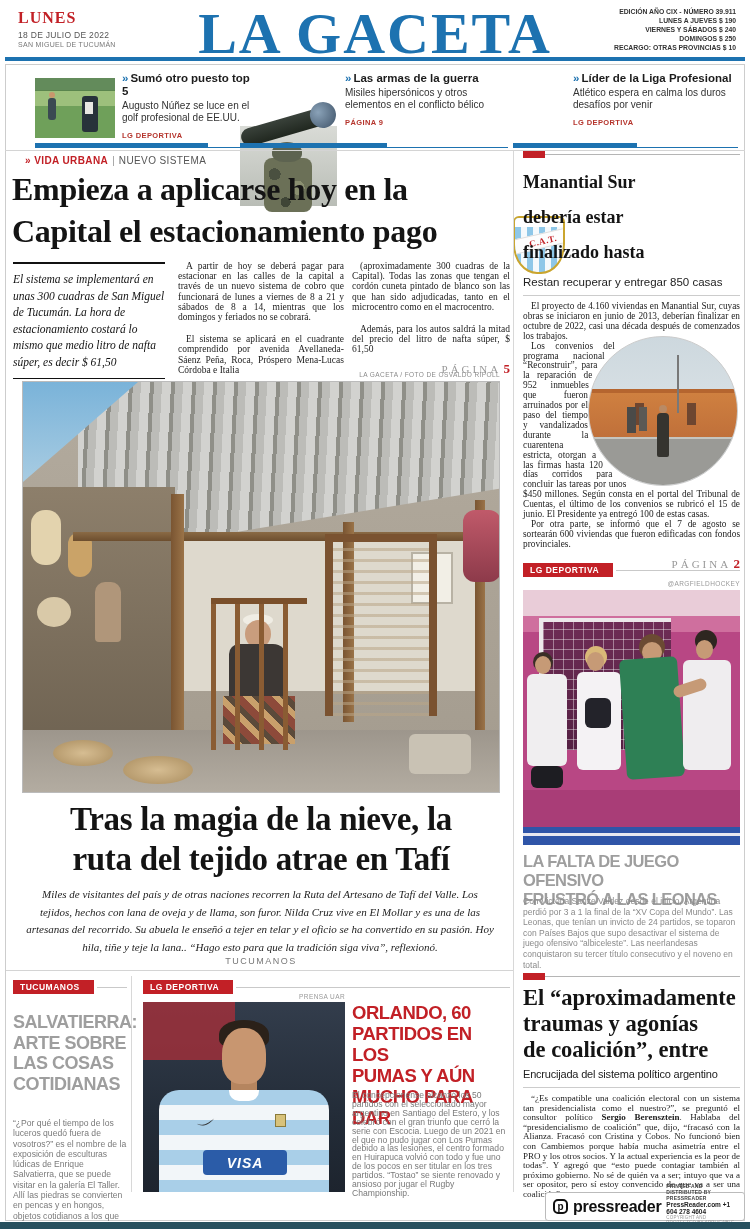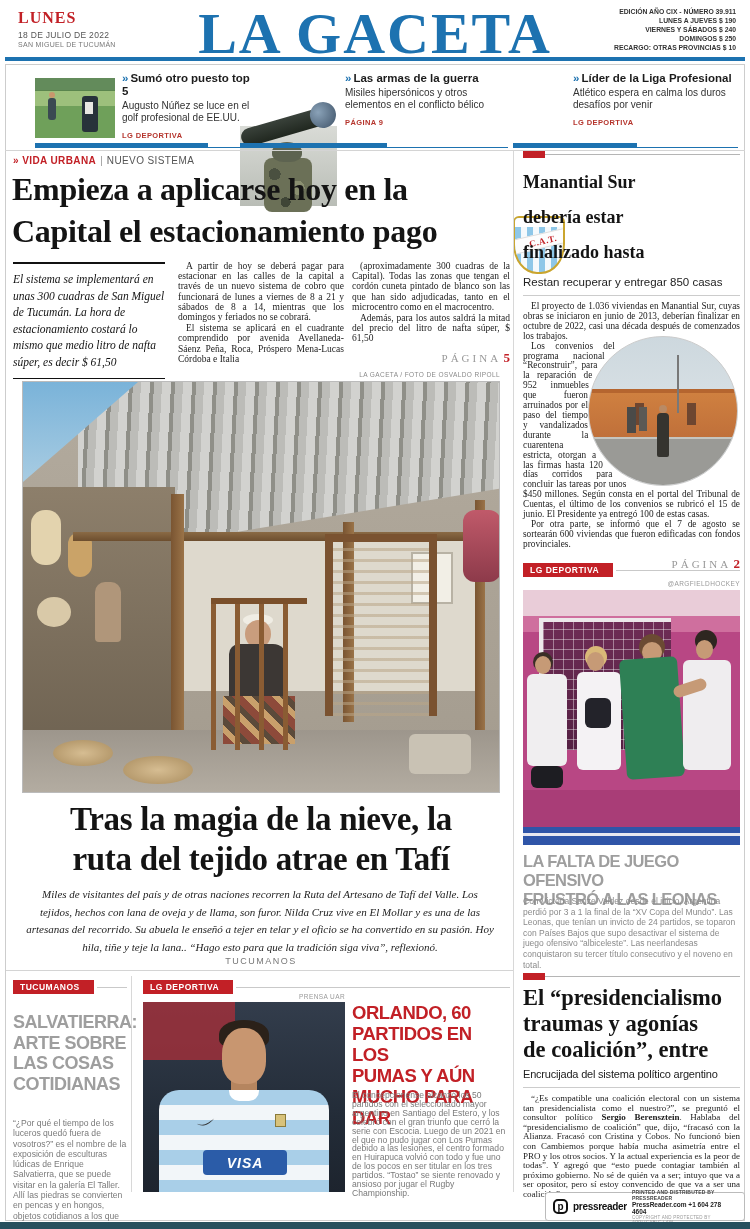--- a/index.html
+++ b/index.html
@@ -55,31 +55,31 @@
                             radial-gradient(circle at 45% 82%,#3f4536 0 5px,transparent 5px)}
   .cat-shield{position:relative;width:52px;height:58px;border:2px solid #caa52e;
               border-radius:6px 6px 24px 24px/6px 6px 30px 30px;overflow:hidden;
               background:repeating-linear-gradient(90deg,#8ec7e8 0 6px,#f4f9fc 6px 12px)}
   .cat-top{position:absolute;top:0;left:0;right:0;height:9px;background:#fff}
   .cat-band{position:absolute;left:-7px;top:15px;width:70px;height:15px;background:#fdfdfd;
             border:1px solid #ddd;transform:rotate(-13deg);display:flex;align-items:center;justify-content:center}
   .cat-band span{font-family:"Liberation Serif",serif;font-weight:bold;font-size:9px;color:#c22026;letter-spacing:.5px}
 
   
-  .kicker{left:13px;top:155px;font-size:10px}
+  .kicker{left:25px;top:155px;font-size:10px}
   .kicker .sec{color:#c22026;font-weight:bold;letter-spacing:.4px}
   .kicker .sep{color:#999;margin:0 4px}
   .kicker .det{color:#555;letter-spacing:.4px}
   .h1{left:12px;top:168px;width:505px;font-weight:bold;font-size:32px;line-height:42px;
       letter-spacing:-.3px;color:#141414}
   .lede{left:13px;top:262px;width:152px;border-top:2px solid #111;border-bottom:1px solid #111;
         padding:7px 0 8px;font-style:italic;font-size:11.5px;line-height:16.5px;color:#111}
   .bodycol{font-size:9.5px;line-height:10.2px;text-align:justify;color:#1c1c1c}
   .bodycol p{text-indent:8px}
-  .bodycol p + p{margin-top:1px}
+  .bodycol p + p{margin-top:12px}
   .col2{left:178px;top:261px;width:166px}
   .col3{left:352px;top:261px;width:158px}
   .pagina{text-align:right;margin-top:9px}
   .pagina .lbl{font-family:"Liberation Serif",serif;font-size:11px;color:#999;letter-spacing:3px}
   .pagina .num{font-size:13px;font-weight:bold;color:#c22026}
 
   
   .photo-credit{font-size:6.5px;color:#8a8a8a;letter-spacing:.4px;text-align:right}
   .mp{left:22px;top:381px;width:478px;height:412px;border:1px solid #bbb;overflow:hidden;
       background:linear-gradient(#b3ab9e,#a39b8e)}
@@ -198,21 +198,21 @@
   .coal-body{font-family:"Liberation Serif",serif;font-size:9px;line-height:9.6px;text-align:justify;
              color:#1c1c1c;margin-top:6px}
   .coal-body .first{text-indent:8px}
   .coal-body b{font-weight:bold}
 
   
   .press{left:545px;top:1192px;width:200px;height:29px;background:#fff;border:1px solid #bbb;border-radius:3px;
          display:flex;align-items:center;gap:5px;padding:0 7px;position:absolute}
   .pr-logo{width:15px;height:15px;border:2px solid #101010;border-radius:5px;display:flex;
            align-items:center;justify-content:center;font-weight:bold;font-size:10px;color:#101010;flex:none}
-  .pr-brand{font-weight:bold;font-size:10px;color:#101010;letter-spacing:-.3px}
+  .pr-brand{font-weight:bold;font-size:16px;color:#101010;letter-spacing:-.3px}
   .pr-lines{margin-left:auto;text-align:left}
   .pr-l1{font-size:5px;font-weight:bold;color:#444;letter-spacing:.2px}
   .pr-l2{font-size:6.5px;font-weight:bold;color:#222}
   .pr-l3{font-size:4.5px;color:#999;letter-spacing:.2px}
   .bottom-bar{position:absolute;left:0;right:0;bottom:0;height:7px;background:#27505e}
 </style>
 </head>
 <body>
 
 <div class="page">
@@ -317,21 +317,21 @@
           <div class="mc-door" style="left:46px;top:66px"></div>
           <div class="mc-door" style="left:98px;top:66px"></div>
           <div class="mc-street"></div>
           <div class="mc-pole"></div>
           <div class="mc-fig" style="left:38px;top:70px;width:9px;height:26px"></div>
           <div class="mc-fig" style="left:50px;top:70px;width:8px;height:24px;background:#5a5955"></div>
           <div class="mc-phead"></div>
           <div class="mc-person"></div>
         </div>
       </div>
-      <p>El proyecto de 1.036 viviendas en Manantial Sur, cuyas obras se iniciaron en junio de 2013, deberían finalizar en octubre de 2022, casi una década después de comenzados los trabajos.</p>
+      <p>El proyecto de 4.160 viviendas en Manantial Sur, cuyas obras se iniciaron en junio de 2013, deberían finalizar en octubre de 2022, casi una década después de comenzados los trabajos.</p>
       <p>Los convenios del programa nacional “Reconstruir”, para la reparación de 952 inmuebles que fueron arruinados por el paso del tiempo y vandalizados durante la cuarentena estricta, otorgan a las firmas hasta 120 días corridos para concluir las tareas por unos $450 millones. Según consta en el portal del Tribunal de Cuentas, el último de los convenios se rubricó el 15 de junio. El Presidente ya entregó 100 de estas casas.</p>
       <p>Por otra parte, se informó que el 7 de agosto se sortearán 600 viviendas que fueron edificadas con fondos provinciales.</p>
       <div class="pagina"><span class="lbl">PÁGINA</span> <span class="num">2</span></div>
     </div>
   </div>
 
   <div class="abs photo-credit" style="left:22px;top:371px;width:478px">LA GACETA / FOTO DE OSVALDO RIPOLL</div>
   <div class="abs mp">
     <div class="mp-roof"></div>
     <div class="mp-sky"></div>
@@ -432,21 +432,21 @@
     <div>ORLANDO, 60</div>
     <div>PARTIDOS EN LOS</div>
     <div>PUMAS Y AÚN</div>
     <div>MUCHO PARA DAR</div>
   </div>
   <div class="abs orl-body">El concepcionense alcanzó los 50 partidos con el seleccionado mayor argentino en Santiago del Estero, y los celebró con el gran triunfo que cerró la serie con Escocia. Luego de un 2021 en el que no pudo jugar con Los Pumas debido a las lesiones, el centro formado en Huirapuca volvió con todo y fue uno de los pocos en ser titular en los tres partidos. “Tostao” se siente renovado y ansioso por jugar el Rugby Championship.</div>
 
   <div class="abs coal">
     <div class="tab"></div>
     <div class="coal-h">
-      <div>El “presidencialismo</div>
+      <div>El “aproximadamente</div>
       <div>traumas y agonías</div>
       <div>de coalición”, entre</div>
     </div>
     <div class="coal-sub">Encrucijada del sistema político argentino</div>
     <div class="thinrule"></div>
     <div class="coal-body">
       <p class="first"><span>“¿Es compatible una coalición electoral con un sistema tan presidencialista como el nuestro?”, se preguntó el consultor político </span><b>Sergio Berensztein</b><span>. Hablaba del “presidencialismo de coalición” que, dijo, “fracasó con la Alianza. Fracasó con Cristina y Cobos. No funcionó bien con Cambiemos porque había mucha asimetría entre el PRO y los otros socios. Y la actual experiencia es la peor de todas”. Y agregó que “esto puede contagiar también al próximo gobierno. No sé de quién va a ser; intuyo que va a ser opositor, pero sí estoy convencido de que va a ser una coalición”.</span></p>
       <div class="pagina"><span class="lbl">PÁGINA</span> <span class="num">4</span></div>
     </div>
   </div>

